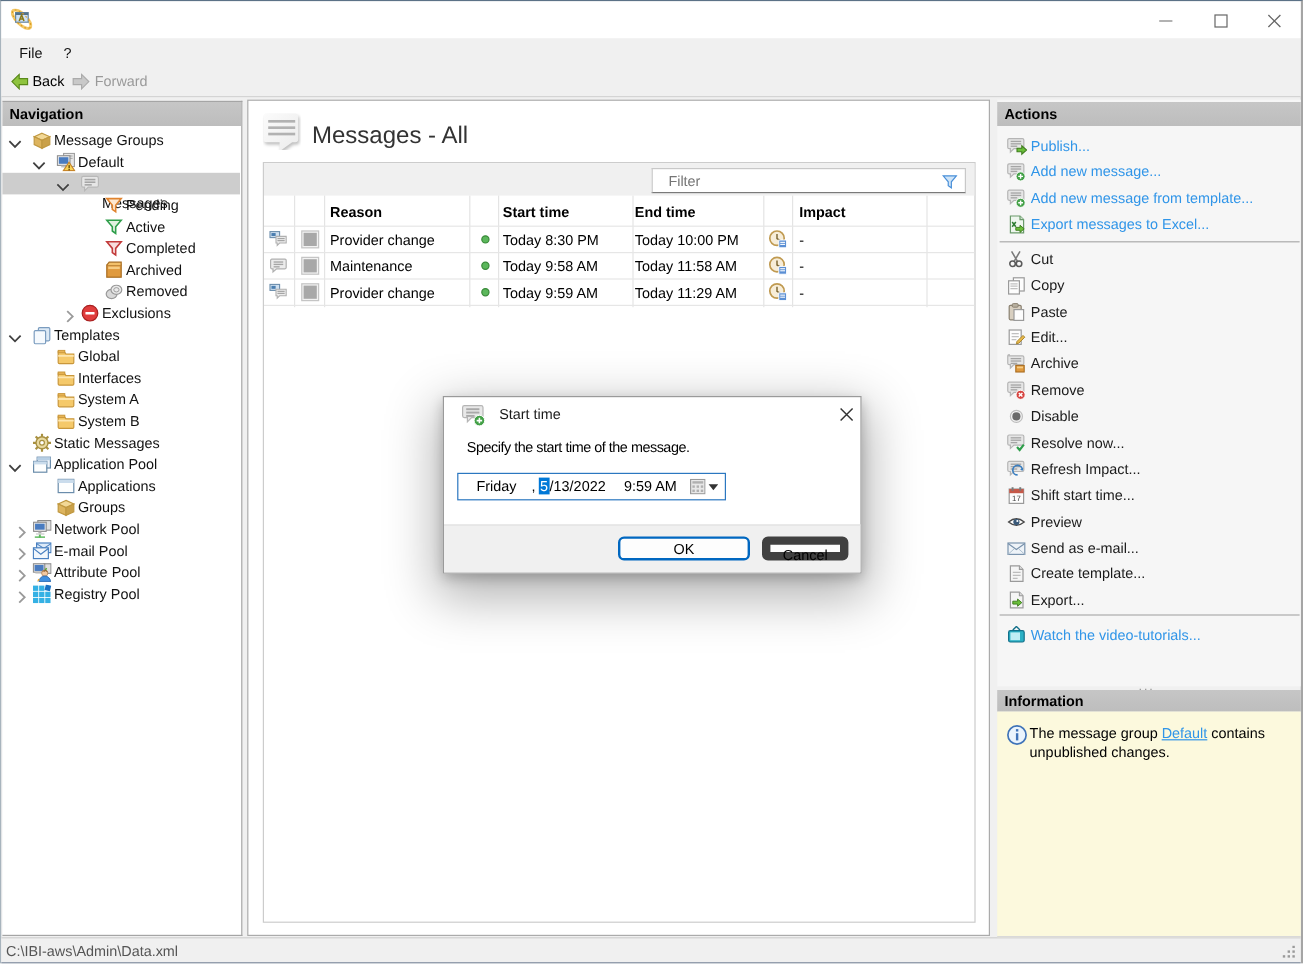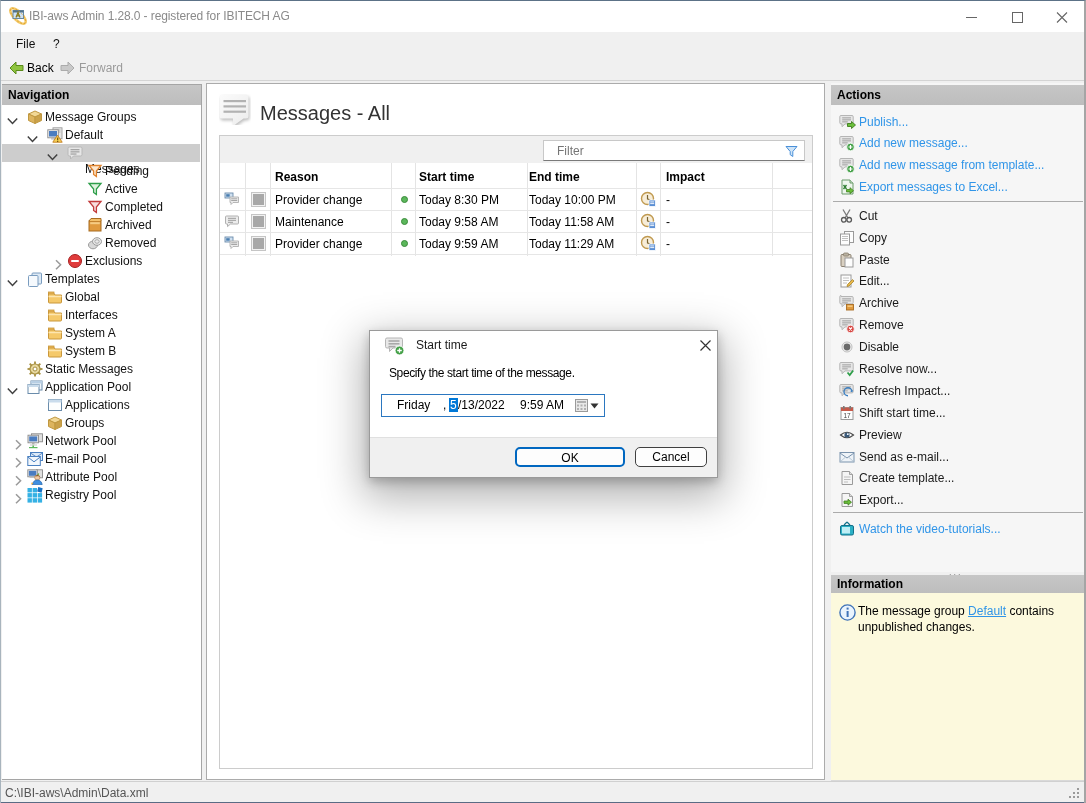--- a/index.html
+++ b/index.html
@@ -40,21 +40,20 @@
   <div class="abs" id="titlebar"></div>
   <div class="abs" id="appicon" style="left:8px;top:6px;width:18px;height:18px;">
     <svg width="18" height="18" viewBox="0 0 18 18">
       <ellipse cx="9" cy="9" rx="10" ry="4.2" fill="none" stroke="#f3c96a" stroke-width="2.6" transform="rotate(45 9 9)"></ellipse>
       <rect x="4" y="3.5" width="10.5" height="8" fill="#cfe2f5" stroke="#6888a0" stroke-width="1"></rect>
       <rect x="4" y="3.5" width="10.5" height="2" fill="#54738a"></rect>
       <path d="M7 10.5 L9 5.5 L11 10.5 M7.8 8.8 h2.4" fill="none" stroke="#8a7a1a" stroke-width="1.3"></path>
       <ellipse cx="9" cy="9" rx="10" ry="4.2" fill="none" stroke="#d99a20" stroke-width="0.9" stroke-dasharray="1.5 2" transform="rotate(45 9 9)"></ellipse>
     </svg>
   </div>
-  <div class="abs" id="titletext">IBI-aws Admin 1.28.0 - registered for IBITECH AG</div>
   <div class="abs winbtn" style="left:964px;"><svg width="14" height="14">
         <line x1="1" y1="7.5" x2="12" y2="7.5" stroke="#666" stroke-width="1"></line>
       </svg></div>
   <div class="abs winbtn" style="left:1010px;"><svg width="14" height="14">
         <rect x="1.5" y="2.5" width="10" height="10" fill="none" stroke="#666" stroke-width="1"></rect>
       </svg></div>
   <div class="abs winbtn" style="left:1054px;"><svg width="14" height="14">
         <path d="M2 2.5 L12 12.5 M12 2.5 L2 12.5" stroke="#666" stroke-width="1.1"></path>
       </svg></div>
 
@@ -605,15 +604,15 @@
             <rect x="5.5" y="9" width="2" height="2"></rect>
             <rect x="9" y="9" width="2" height="2"></rect>
           </g>
       </svg>
       <svg style="position:absolute;left:208px;top:8px;" width="9" height="6">
           <path d="M0.5 0.5 h8 l-4 5 z" fill="#333"></path>
         </svg>
     </div>
     <div style="position:absolute;left:0;top:106px;width:347px;height:40px;background:#f0f0f0;border-top:1px solid #e0e0e0;"></div>
     <div style="position:absolute;left:145px;top:116px;width:110px;height:20px;background:#fdfdfd;border:2px solid #0067c0;border-radius:5px;font-size:12px;color:#000;text-align:center;line-height:18px;">OK</div>
-    <div style="position:absolute;left:265px;top:116px;width:72px;height:20px;background:#fdfdfd;border:1px solid #404040;border-radius:5px;font-size:12px;color:#000;text-align:center;line-height:19px;">Cancel</div>
+    <div style="position:absolute;left:265px;top:116px;width:72px;height:20px;background:#fdfdfd;border:7px solid #404040;border-radius:5px;font-size:12px;color:#000;text-align:center;line-height:19px;">Cancel</div>
   </div>
 </div>
 
 </body></html>

